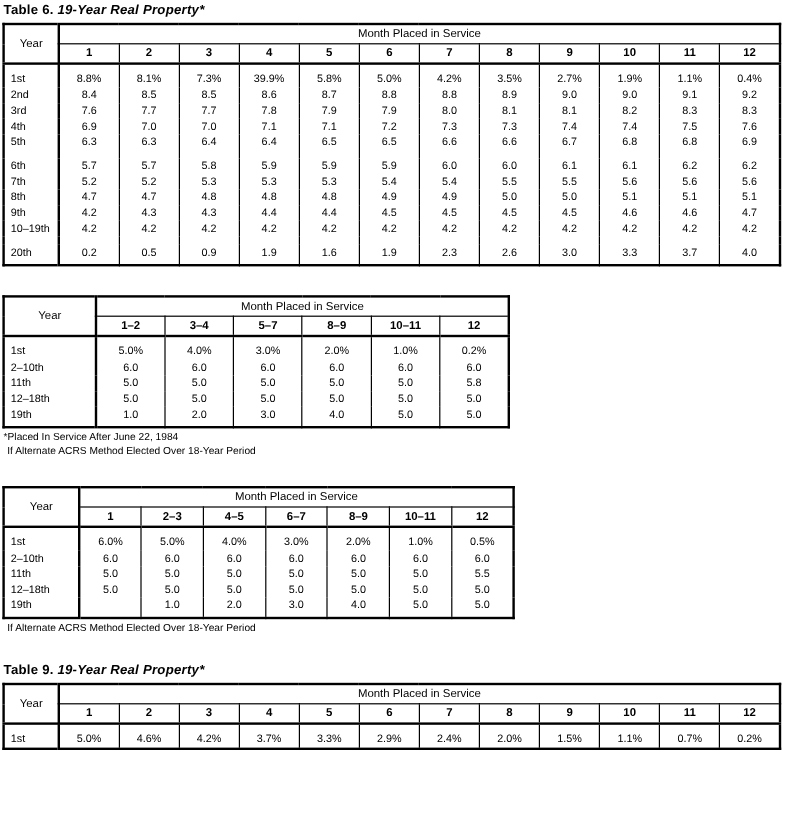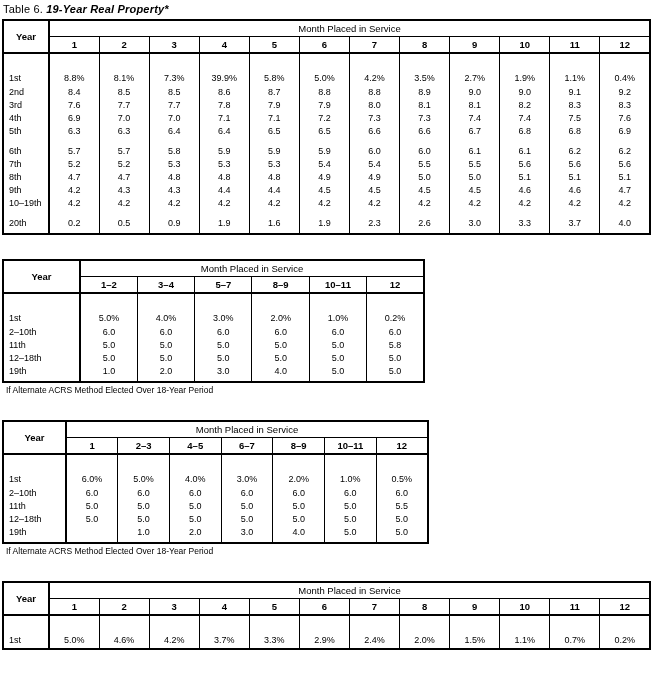--- a/index.html
+++ b/index.html
@@ -16,36 +16,36 @@
     padding: 3px 2px 0 2px;
     overflow: hidden;
   }
   .tbl-section { margin: 0 0 24px 0; }
   .tbl-title {
     font-size: 11px;
     line-height: 13px;
     margin: 0 0 3px 1px;
     white-space: nowrap;
   }
-  .tbl-title .prefix { font-weight: normal; letter-spacing: 0.2px; }
+  .tbl-title .prefix { font-weight: bold; letter-spacing: 0.2px; }
   .tbl-title .boldpart { font-weight: bold; letter-spacing: 0.2px; font-style: italic; }
 
   table.acrs {
     border-collapse: collapse;
     table-layout: fixed;
     border: 2px solid #000;
   }
   table.acrs th, table.acrs td {
     font-size: 9px;
     padding: 0 2px;
     overflow: hidden;
     white-space: nowrap;
   }
   table.acrs thead th.year-h {
-    font-weight: bold;
+    font-weight: normal;
     font-size: 9.5px;
     text-align: center;
     border-right: 2px solid #000;
     border-bottom: 2px solid #000;
   }
   table.acrs thead th.month-h {
     font-weight: normal;
     font-size: 9.5px;
     text-align: center;
     height: 15px;
@@ -64,21 +64,21 @@
     line-height: 13px;
     text-align: center;
     border-left: 1px solid #000;
   }
   table.acrs tbody td.year-cell {
     text-align: left;
     padding-left: 5px;
     border-left: none;
     border-right: 2px solid #000;
   }
-  table.acrs tbody tr.first-row td { padding-top: 16px; height: 16px; }
+  table.acrs tbody tr.first-row td { padding-top: 3px; height: 16px; }
   table.acrs tbody tr.last-row td { padding-bottom: 3px; }
   table.acrs tbody tr.gap-row td { height: 7px; line-height: 7px; }
 
   
   #table-6, #table-9 { width: 649px; }
   #table-6 col.year-col, #table-9 col.year-col { width: 46px; }
   #table-7 { width: 423px; }
   #table-7 col.year-col { width: 77px; }
   #table-8 { width: 427px; }
   #table-8 col.year-col { width: 63px; }
@@ -404,20 +404,21 @@
             <td>1.0</td>
             <td>2.0</td>
             <td>3.0</td>
             <td>4.0</td>
             <td>5.0</td>
             <td>5.0</td>
           </tr>
         </tbody>
       </table>
     <div class="footnotes">
+        <div class="fn-line">*Placed In Service After June 22, 1984</div>
         <div class="fn-line indent">If Alternate ACRS Method Elected Over 18-Year Period</div>
       </div>
   </div>
 
   <div class="tbl-section">
     <table id="table-8" class="acrs">
         <colgroup>
           <col class="year-col">
           <col>
           <col>
@@ -494,20 +495,24 @@
             <td>5.0</td>
           </tr>
         </tbody>
       </table>
     <div class="footnotes">
         <div class="fn-line indent">If Alternate ACRS Method Elected Over 18-Year Period</div>
       </div>
   </div>
 
   <div class="tbl-section">
+    <div class="tbl-title">
+      <span class="prefix">Table 9.</span>
+      <span class="boldpart">19-Year Real Property*</span>
+    </div>
     <table id="table-9" class="acrs">
         <colgroup>
           <col class="year-col">
           <col>
           <col>
           <col>
           <col>
           <col>
           <col>
           <col>

